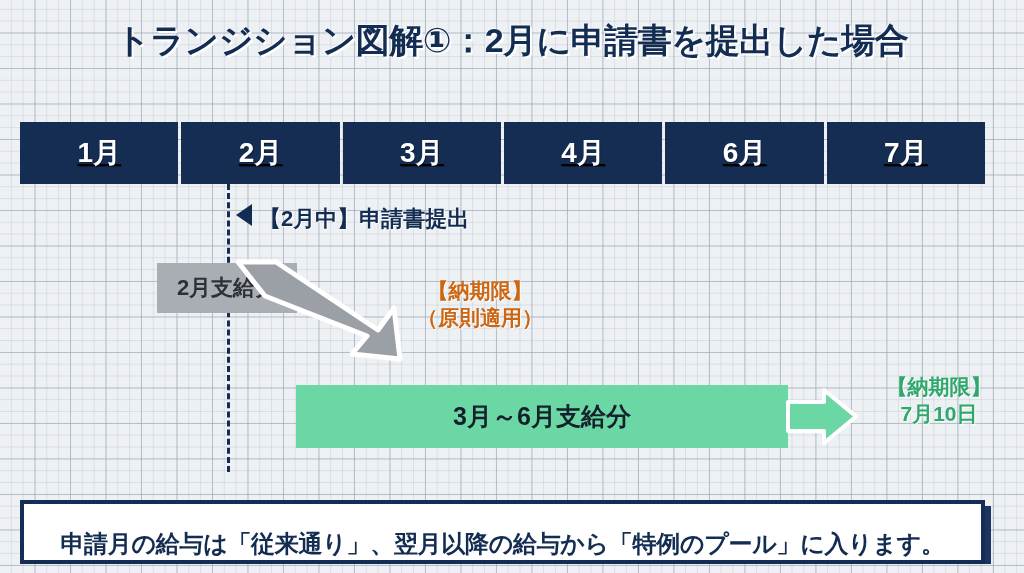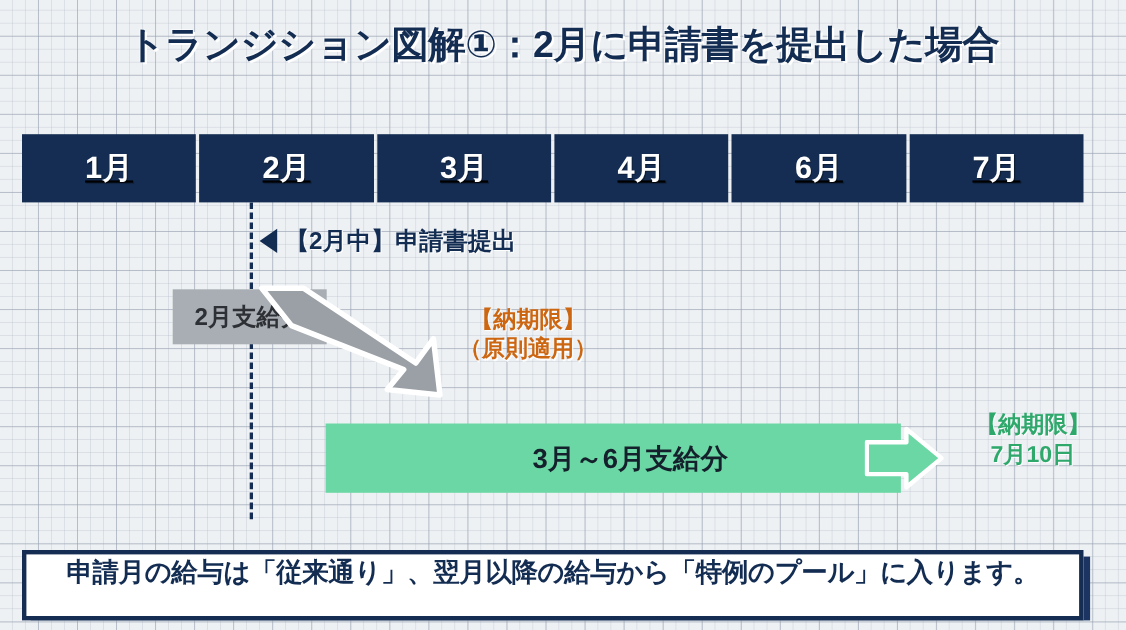--- a/index.html
+++ b/index.html
@@ -81,21 +81,20 @@
     height: 288px;
     border-left: 3px dashed #152d52;
   }
 
   
   #submit-note {
     position: absolute;
     left: 236px;
     top: 204px;
     display: flex;
-    align-items: center;
     gap: 7px;
     font-size: 22px;
     font-weight: bold;
     color: #132c52;
     white-space: nowrap;
     text-shadow: 1px 1px 0 rgba(255,255,255,0.9);
   }
   #submit-arrow-icon {
     width: 0;
     height: 0;
@@ -153,21 +152,20 @@
     width: 492px;
     height: 63px;
     background: #6bd7a4;
     display: flex;
     align-items: center;
     justify-content: center;
     color: #14202b;
     font-size: 25px;
     font-weight: bold;
     white-space: nowrap;
-    padding-left: 31px;
   }
 
   
   #green-arrow {
     position: absolute;
     left: 786px;
     top: 385px;
     width: 73px;
     height: 63px;
   }
@@ -198,21 +196,21 @@
   }
   #banner {
     position: absolute;
     left: 20px;
     top: 500px;
     width: 957px;
     height: 56px;
     background: #ffffff;
     border: 4px solid #152d52;
     display: flex;
-    align-items: flex-start;
+    align-items: flex-end;
     justify-content: center;
   }
   #banner-text {
     font-size: 24px;
     font-weight: bold;
     color: #132c52;
     white-space: nowrap;
     letter-spacing: -0.3px;
   }
 </style>

